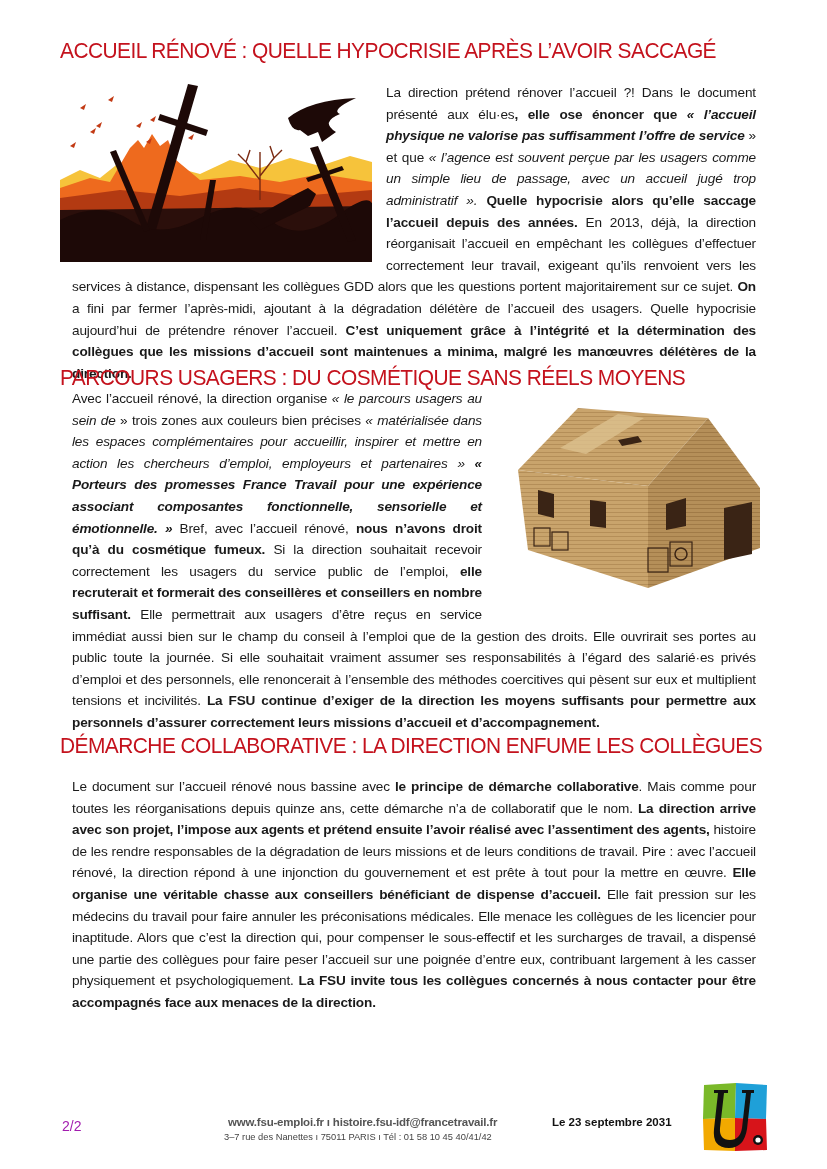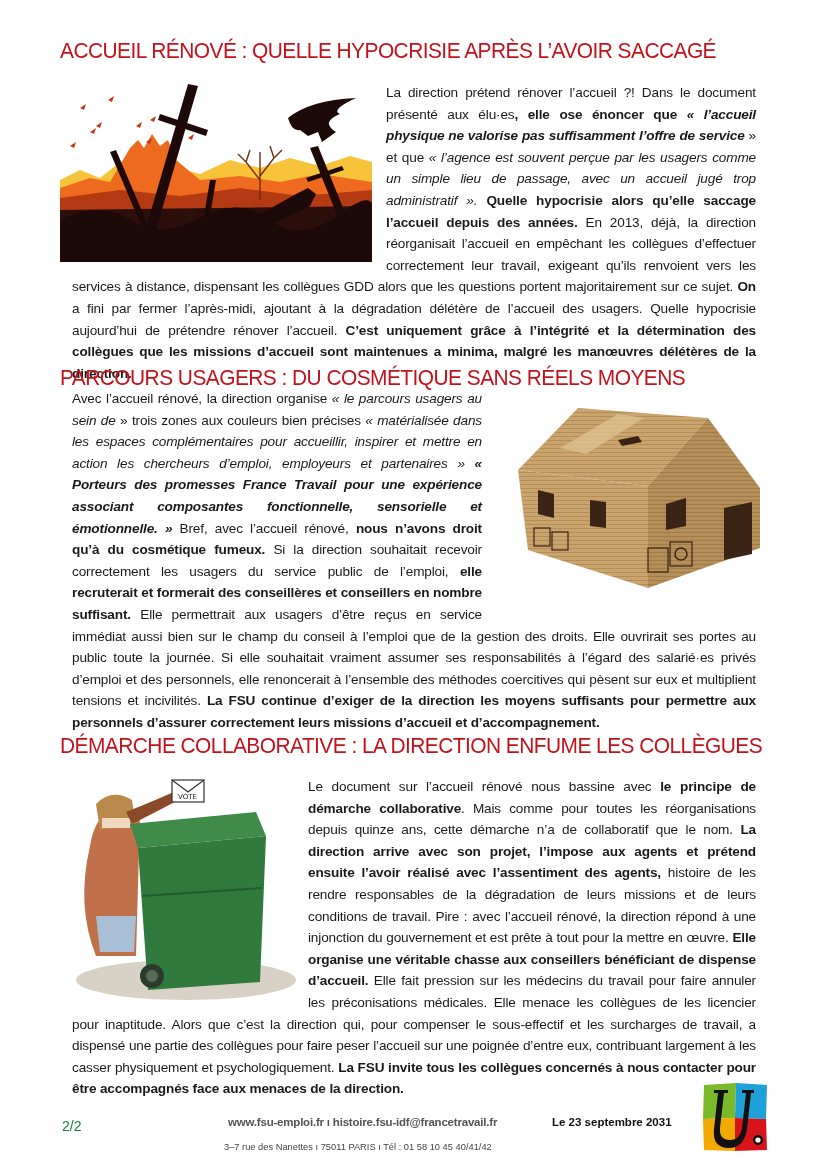--- a/index.html
+++ b/index.html
@@ -20,24 +20,24 @@
           letter-spacing: -0.15px; }
   .para b { font-weight: bold; }
   .para i { font-style: italic; }
   .fig { overflow: hidden; }
   .fig-left { float: left; }
   .fig-right { float: right; }
   .f1 { width: 312px; height: 192px; margin: 0 14px 4px 0; }
   .f2 { width: 278px; height: 222px; margin: 2px -8px 4px 16px; }
   .f3 { width: 240px; height: 240px; margin: 2px 12px 4px -4px; }
   .footer { position: absolute; top: 1110px; left: 0; width: 827px; height: 59px; }
-  .pagenum { position: absolute; left: 62px; top: 8px; font-size: 14px; color: #15803d; }
+  .pagenum { position: absolute; left: 62px; top: 8px; font-size: 14px; color: #a21caf; }
   .contact1 { position: absolute; left: 228px; top: 6px; font-size: 11.5px; color: #555;
               font-weight: bold; letter-spacing: -0.2px; }
-  .contact2 { position: absolute; left: 224px; top: 32px; font-size: 9.3px; color: #444; }
+  .contact2 { position: absolute; left: 224px; top: 22px; font-size: 9.3px; color: #444; }
   .date { position: absolute; left: 552px; top: 6px; font-size: 11.5px; font-weight: bold; color: #111; }
   .logo { position: absolute; left: 702px; top: -28px; width: 66px; height: 70px; }
 </style>
 </head>
 <body>
 
 <div class="page">
 
   <h2 class="heading h1">ACCUEIL RÉNOVÉ : QUELLE HYPOCRISIE APRÈS L’AVOIR SACCAGÉ</h2>
   <div class="section s1">
@@ -108,39 +108,20 @@
         <circle cx="183" cy="176" r="6" fill="none" stroke="#3a2415" stroke-width="1.5"></circle>
       </svg>
     </div>
     <p class="para">
       <span>Avec l’accueil rénové, la direction organise </span><i>« le parcours usagers au sein de</i><span> » trois zones aux couleurs bien précises </span><i>« matérialisée dans les espaces complémentaires pour accueillir, inspirer et mettre en action les chercheurs d’emploi, employeurs et partenaires »</i><span> </span><b><i>« Porteurs des promesses France Travail pour une expérience associant composantes fonctionnelle, sensorielle et émotionnelle. »</i></b><span> Bref, avec l’accueil rénové, </span><b>nous n’avons droit qu’à du cosmétique fumeux.</b><span> Si la direction souhaitait recevoir correctement les usagers du service public de l’emploi, </span><b>elle recruterait et formerait des conseillères et conseillers en nombre suffisant.</b><span> Elle permettrait aux usagers d’être reçus en service immédiat aussi bien sur le champ du conseil à l’emploi que de la gestion des droits. Elle ouvrirait ses portes au public toute la journée. Si elle souhaitait vraiment assumer ses responsabilités à l’égard des salarié·es privés d’emploi et des personnels, elle renoncerait à l’ensemble des méthodes coercitives qui pèsent sur eux et multiplient tensions et incivilités. </span><b>La FSU continue d’exiger de la direction les moyens suffisants pour permettre aux personnels d’assurer correctement leurs missions d’accueil et d’accompagnement.</b>
     </p>
   </div>
 
   <h2 class="heading h3">DÉMARCHE COLLABORATIVE : LA DIRECTION ENFUME LES COLLÈGUES</h2>
   <div class="section s3">
-    <div class="fig fig-left f3">
-      <svg width="240" height="240" viewBox="0 0 240 240">
-        <rect width="240" height="240" fill="#ffffff"></rect>
-        <ellipse cx="130" cy="214" rx="110" ry="20" fill="#d8d2c6"></ellipse>
-        <path d="M34 80 Q40 40 70 44 L84 50 L80 190 L40 190 Q20 140 34 80 Z" fill="#c0714a"></path>
-        <path d="M40 150 L80 150 L78 186 L44 186 Z" fill="#a9bfd6"></path>
-        <path d="M40 38 Q56 22 76 34 L80 60 L44 64 Z" fill="#b98a4a"></path>
-        <path d="M46 52 L74 52 L74 62 L46 62 Z" fill="#f0d8c0"></path>
-        <path d="M70 46 Q110 30 126 22 L130 30 Q104 44 76 58 Z" fill="#8a4a2a"></path>
-        <rect x="116" y="14" width="32" height="22" fill="#ffffff" stroke="#333" stroke-width="1.2"></rect>
-        <path d="M116 14 L132 26 L148 14" fill="none" stroke="#333" stroke-width="1.2"></path>
-        <text x="122" y="33" font-size="7" font-family="DejaVu Sans, sans-serif" fill="#222">VOTE</text>
-        <path d="M74 58 L200 46 L210 70 L82 82 Z" fill="#3f8b4a"></path>
-        <path d="M82 82 L210 70 L204 216 L92 224 Z" fill="#2f7a3c"></path>
-        <path d="M86 130 L206 122" stroke="#235c2d" stroke-width="2"></path>
-        <circle cx="96" cy="210" r="12" fill="#2b3a2b"></circle>
-        <circle cx="96" cy="210" r="6" fill="#556b55"></circle>
-      </svg>
-    </div>
     <p class="para">
       <span>Le document sur l’accueil rénové nous bassine avec </span><b>le principe de démarche collaborative</b><span>. Mais comme pour toutes les réorganisations depuis quinze ans, cette démarche n’a de collaboratif que le nom. </span><b>La direction arrive avec son projet, l’impose aux agents et prétend ensuite l’avoir réalisé avec l’assentiment des agents,</b><span> histoire de les rendre responsables de la dégradation de leurs missions et de leurs conditions de travail. Pire : avec l’accueil rénové, la direction répond à une injonction du gouvernement et est prête à tout pour la mettre en œuvre. </span><b>Elle organise une véritable chasse aux conseillers bénéficiant de dispense d’accueil.</b><span> Elle fait pression sur les médecins du travail pour faire annuler les préconisations médicales. Elle menace les collègues de les licencier pour inaptitude. Alors que c’est la direction qui, pour compenser le sous-effectif et les surcharges de travail, a dispensé une partie des collègues pour faire peser l’accueil sur une poignée d’entre eux, contribuant largement à les casser physiquement et psychologiquement. </span><b>La FSU invite tous les collègues concernés à nous contacter pour être accompagnés face aux menaces de la direction.</b>
     </p>
   </div>
 </div>
 
 <div class="footer">
   <span class="pagenum">2/2</span>
   <span class="contact1">www.fsu-emploi.fr ı histoire.fsu-idf@francetravail.fr</span>
   <span class="contact2">3–7 rue des Nanettes ı 75011 PARIS ı Tél : 01 58 10 45 40/41/42</span>

